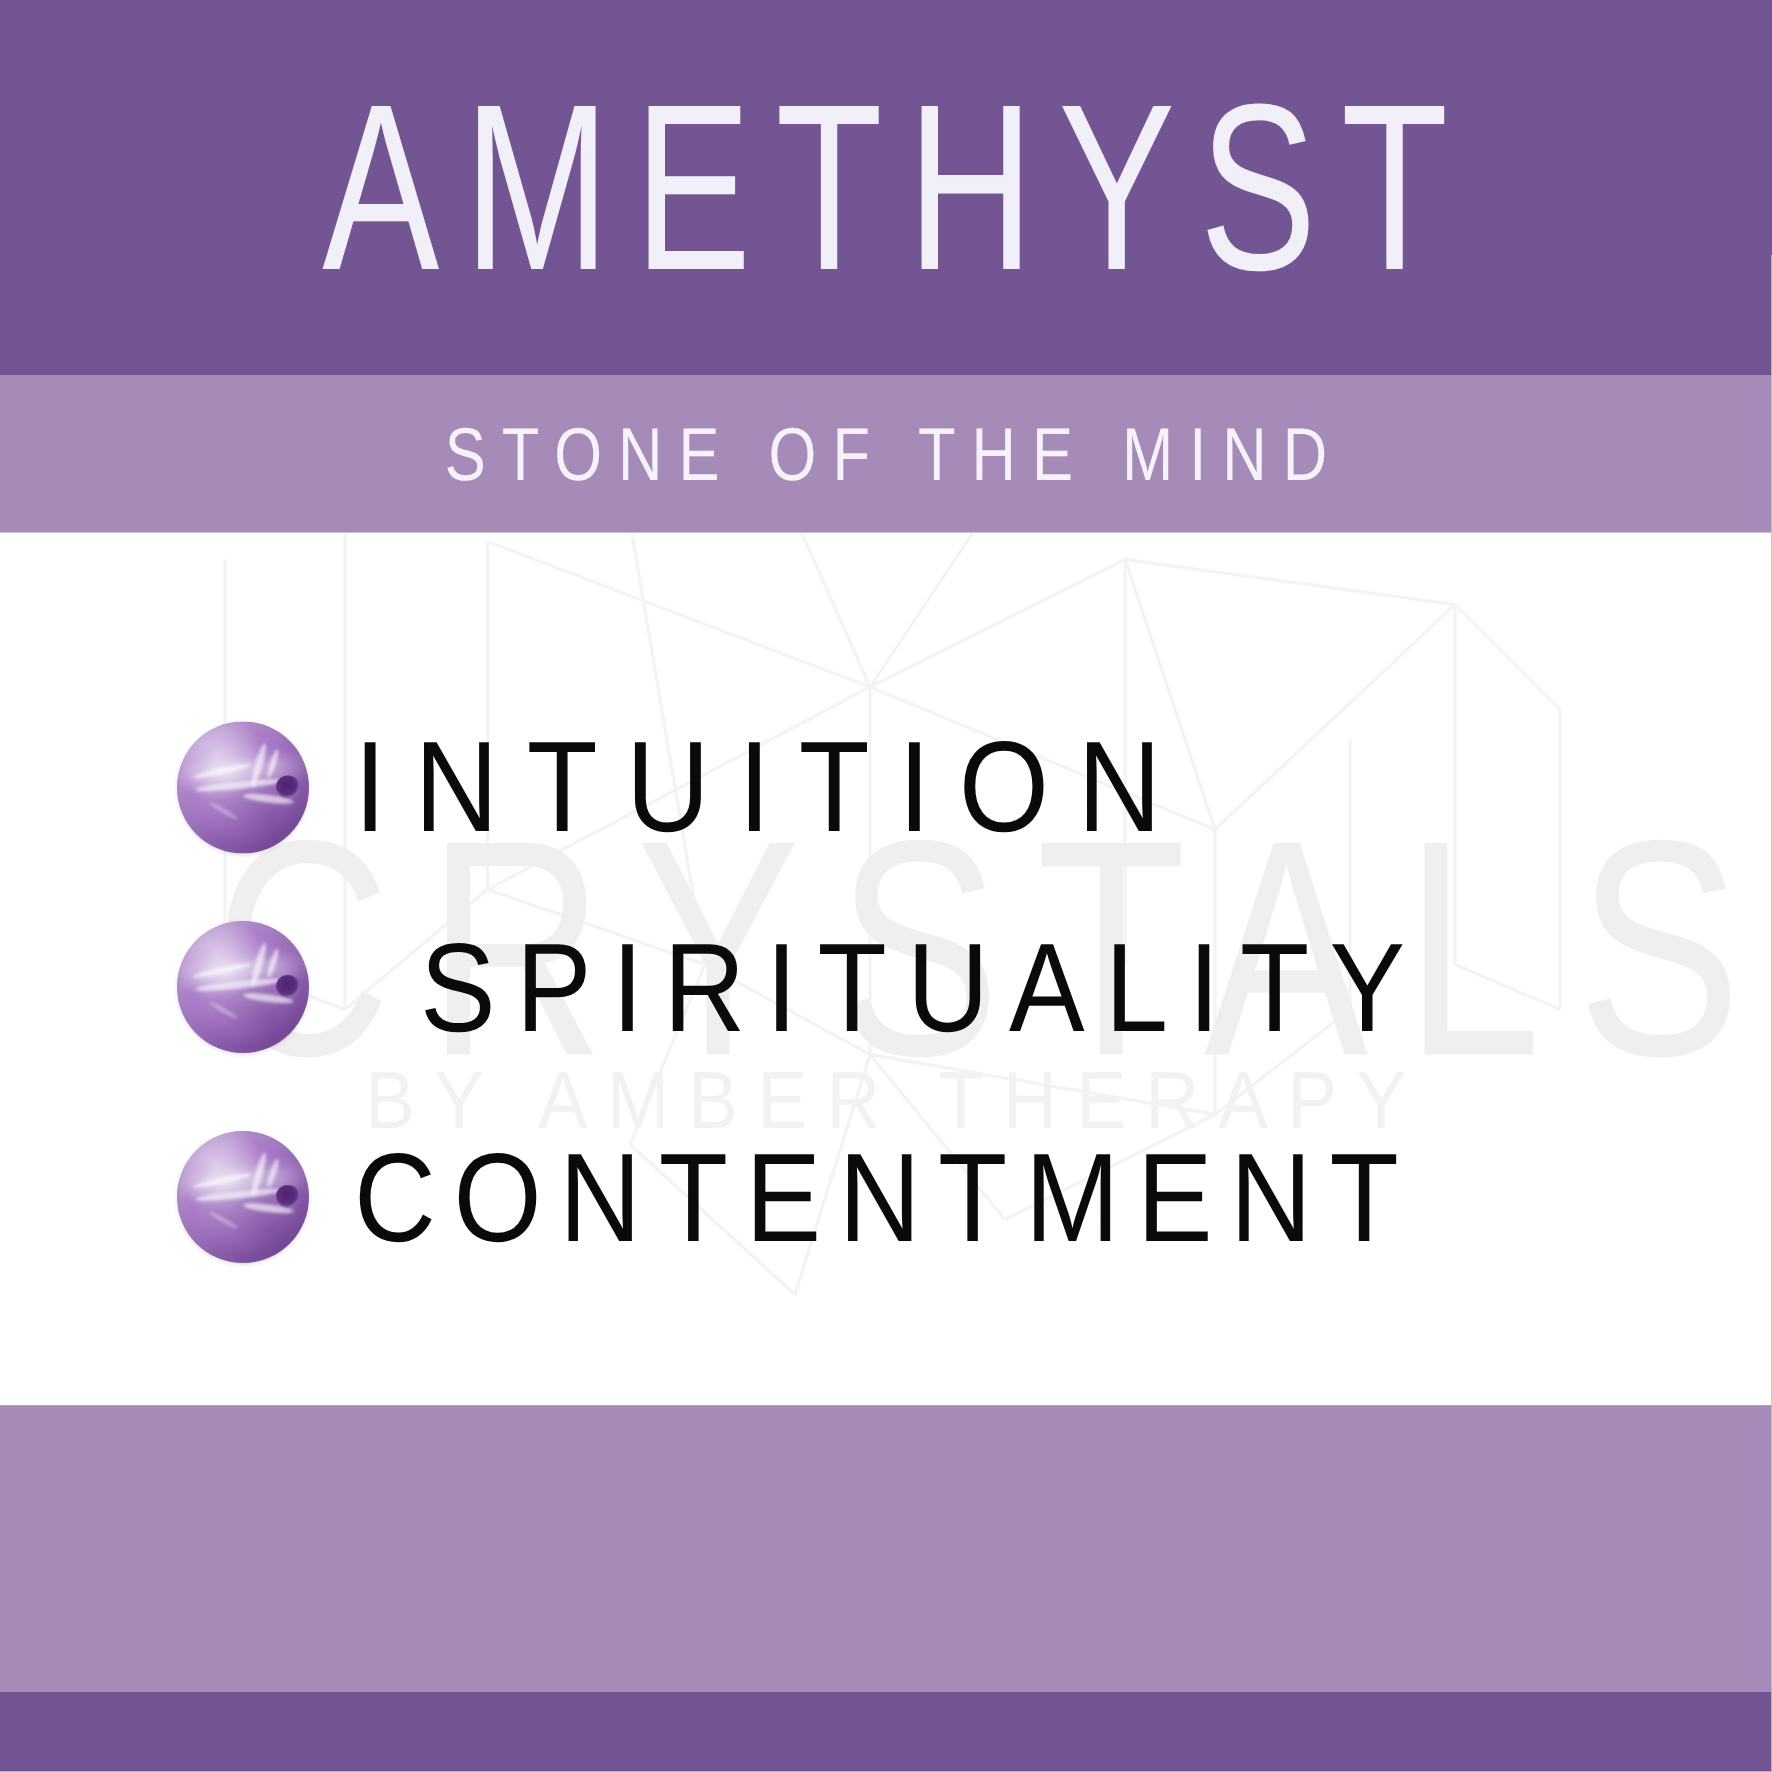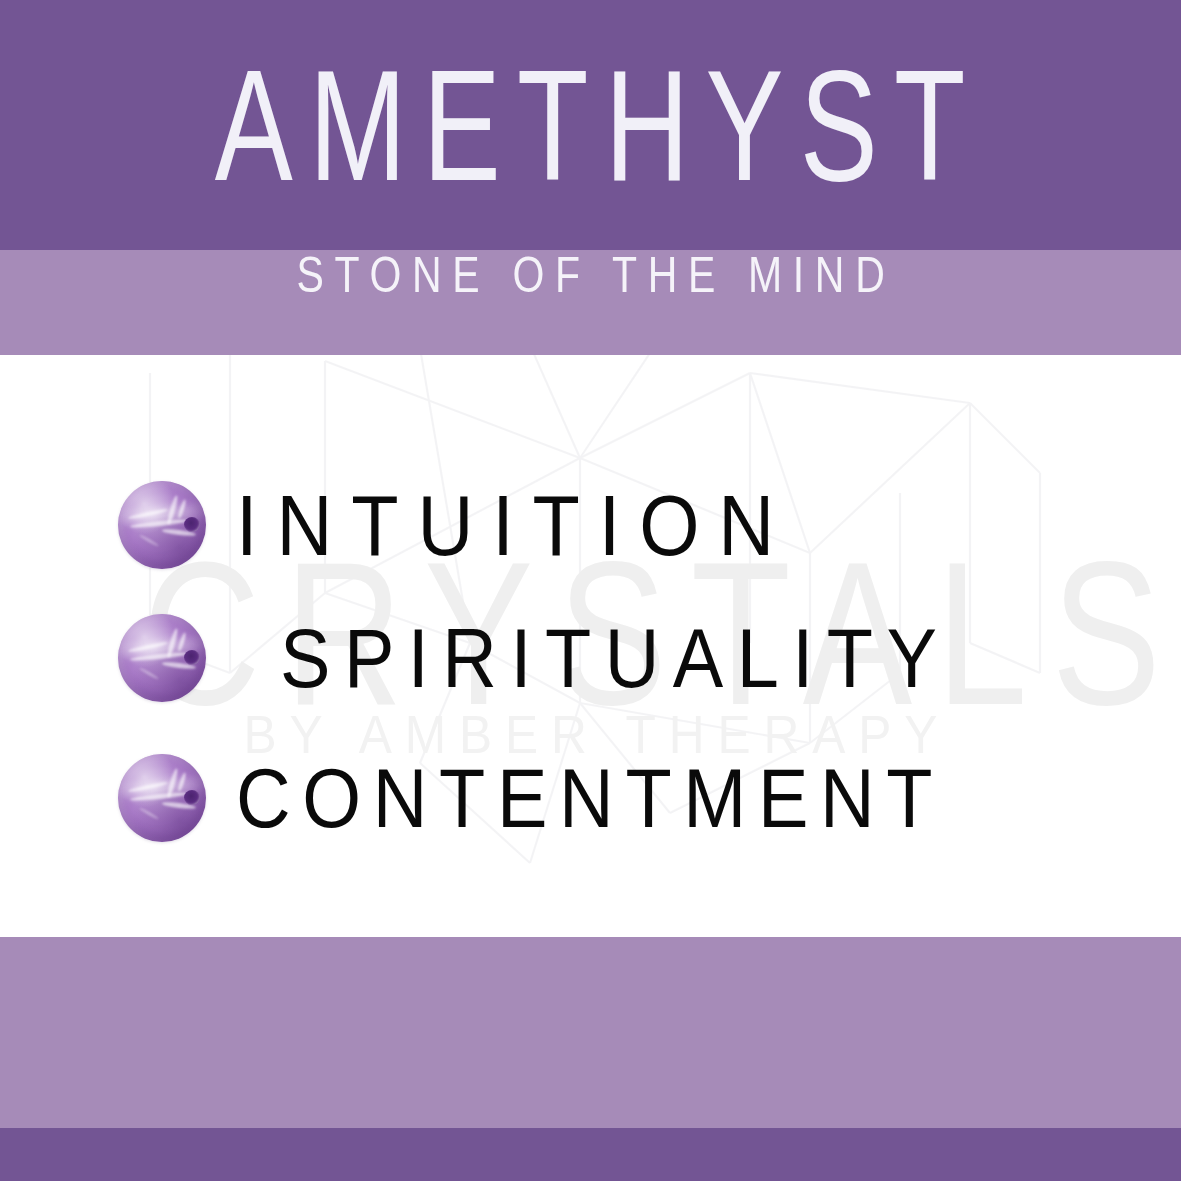--- a/index.html
+++ b/index.html
@@ -76,20 +76,21 @@
   }
 
   
   #subtitle {
     position: absolute;
     top: 250px;
     left: 0;
     width: 100%;
     height: 105px;
     display: flex;
+    align-items: center;
     justify-content: center;
     z-index: 4;
   }
   #subtitle-text {
     color: #f5f3f9;
     font-family: "Liberation Sans Narrow", "Liberation Sans", sans-serif;
     font-size: 50px;
     font-weight: 400;
     letter-spacing: 13px;
     text-indent: 13px;

